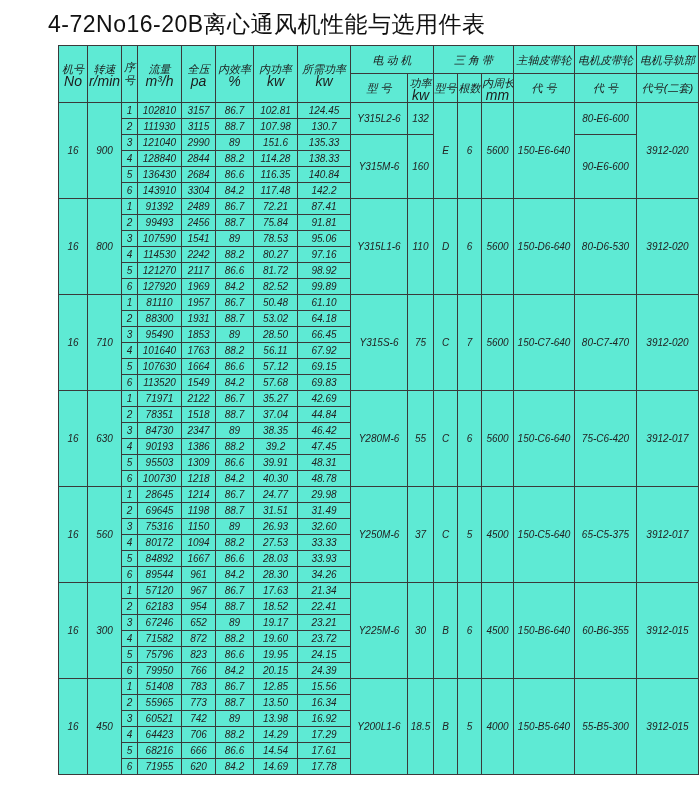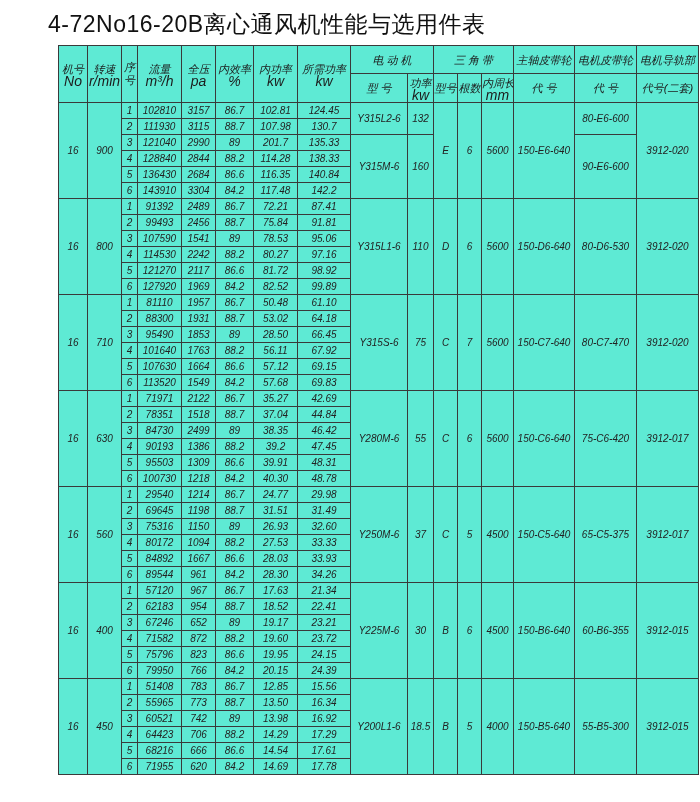--- a/index.html
+++ b/index.html
@@ -174,21 +174,21 @@
           <td>3115</td>
           <td>88.7</td>
           <td>107.98</td>
           <td>130.7</td>
         </tr>
         <tr>
           <td>3</td>
           <td>121040</td>
           <td>2990</td>
           <td>89</td>
-          <td>201.7</td>
+          <td>151.6</td>
           <td>135.33</td>
           <td rowspan="4">Y315M-6</td>
           <td rowspan="4">160</td>
           <td rowspan="4">90-E6-600</td>
         </tr>
         <tr>
           <td>4</td>
           <td>128840</td>
           <td>2844</td>
           <td>88.2</td>
@@ -349,21 +349,21 @@
           <td>2</td>
           <td>78351</td>
           <td>1518</td>
           <td>88.7</td>
           <td>37.04</td>
           <td>44.84</td>
         </tr>
         <tr>
           <td>3</td>
           <td>84730</td>
-          <td>2499</td>
+          <td>2347</td>
           <td>89</td>
           <td>38.35</td>
           <td>46.42</td>
         </tr>
         <tr>
           <td>4</td>
           <td>90193</td>
           <td>1386</td>
           <td>88.2</td>
           <td>39.2</td>
@@ -382,21 +382,21 @@
           <td>100730</td>
           <td>1218</td>
           <td>84.2</td>
           <td>40.30</td>
           <td>48.78</td>
         </tr>
         <tr>
           <td rowspan="6">16</td>
           <td rowspan="6">560</td>
           <td>1</td>
-          <td>29540</td>
+          <td>28645</td>
           <td>1214</td>
           <td>86.7</td>
           <td>24.77</td>
           <td>29.98</td>
           <td rowspan="6">Y250M-6</td>
           <td rowspan="6">37</td>
           <td rowspan="6">C</td>
           <td rowspan="6">5</td>
           <td rowspan="6">4500</td>
           <td rowspan="6">150-C5-640</td>
@@ -438,21 +438,21 @@
         <tr>
           <td>6</td>
           <td>89544</td>
           <td>961</td>
           <td>84.2</td>
           <td>28.30</td>
           <td>34.26</td>
         </tr>
         <tr>
           <td rowspan="6">16</td>
-          <td rowspan="6">400</td>
+          <td rowspan="6">300</td>
           <td>1</td>
           <td>57120</td>
           <td>967</td>
           <td>86.7</td>
           <td>17.63</td>
           <td>21.34</td>
           <td rowspan="6">Y225M-6</td>
           <td rowspan="6">30</td>
           <td rowspan="6">B</td>
           <td rowspan="6">6</td>

